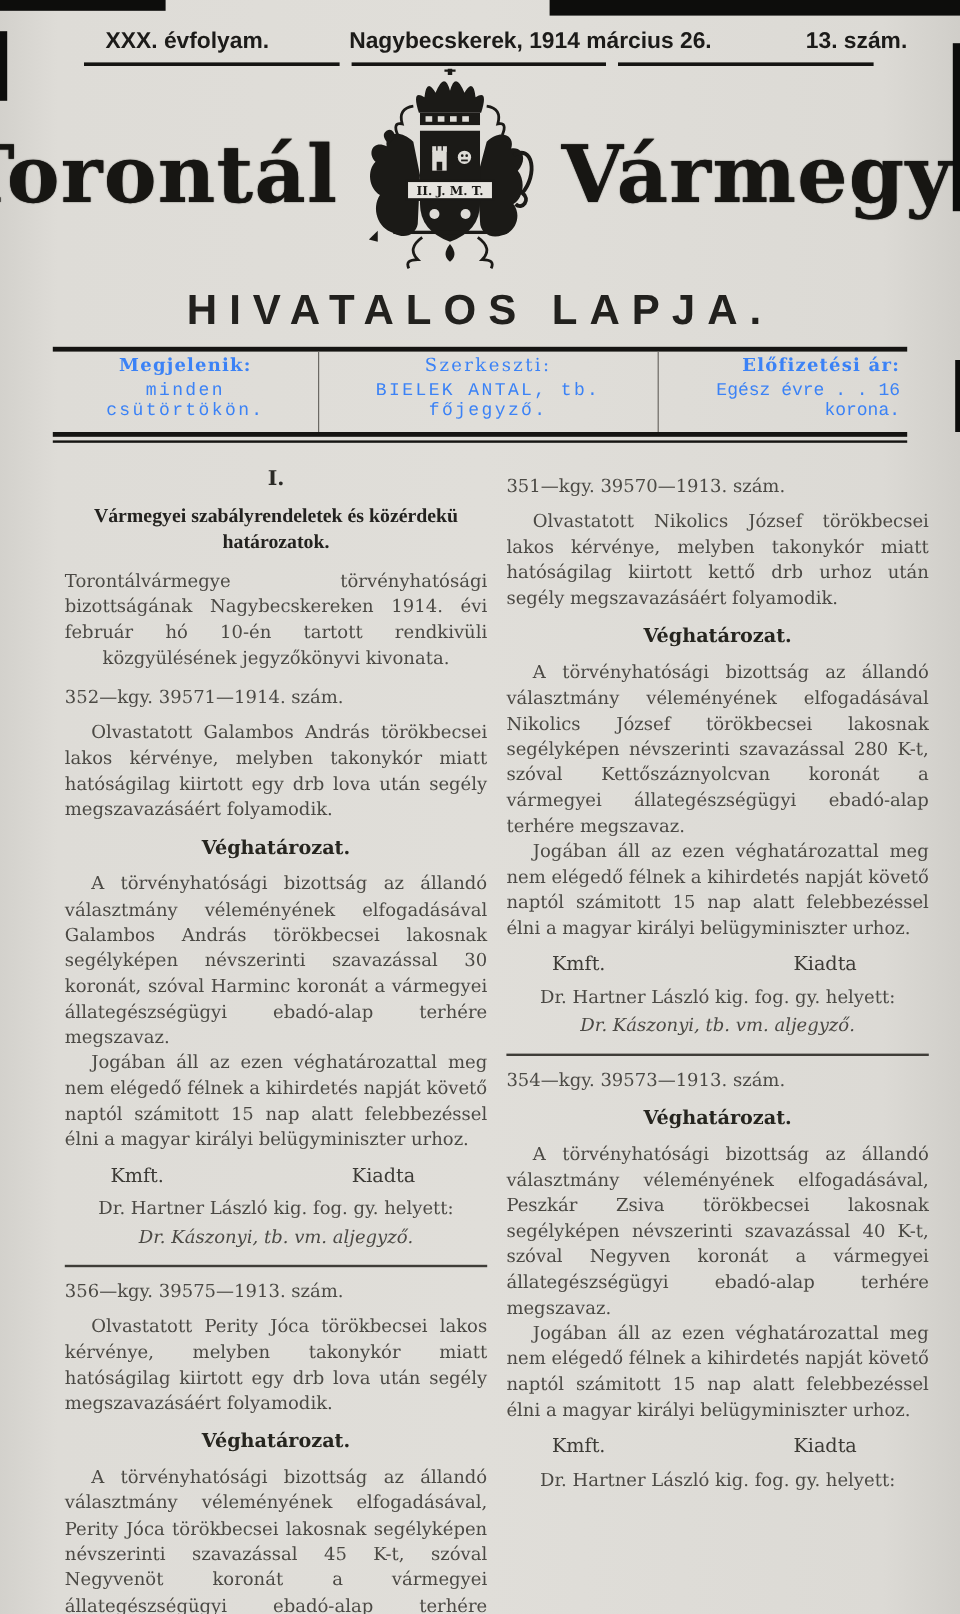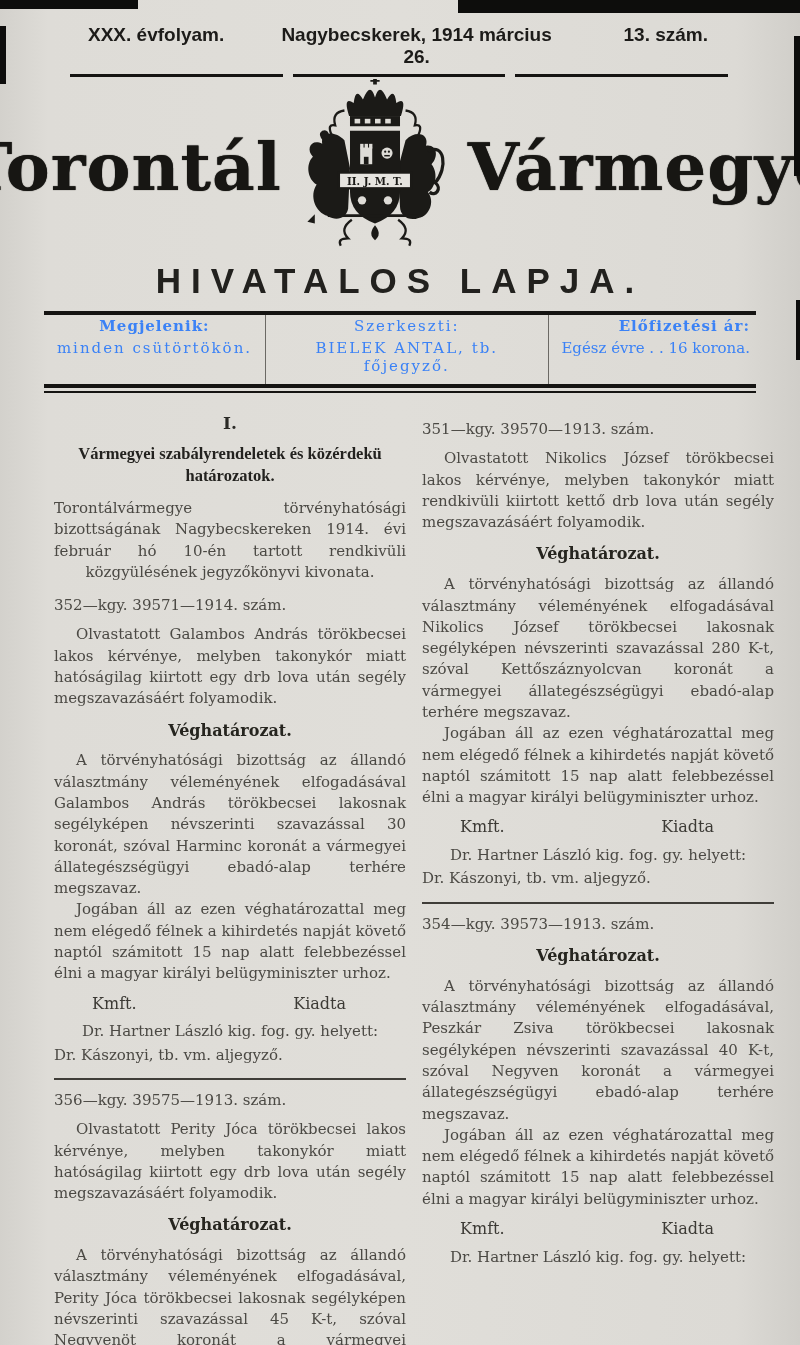--- a/index.html
+++ b/index.html
@@ -11,21 +11,21 @@
   .paper{position:relative;width:800px;min-height:1345px;}
   
   .artifact{position:absolute;background:#0d0d0c;}
   .a1{left:0;top:0;width:138px;height:9px;}
   .a2{left:458px;top:0;width:342px;height:13px;}
   .a3{left:0;top:26px;width:6px;height:58px;}
   .a4{left:794px;top:36px;width:6px;height:140px;}
   .a5{left:796px;top:300px;width:4px;height:60px;}
 
   
-  .dateline{display:flex;align-items:baseline;padding:24px 68px 0 88px;
+  .dateline{display:flex;align-items:baseline;padding:24px 20px 0 88px;
     font-family:"Liberation Sans",sans-serif;font-weight:700;font-size:19px;color:#1c1b19;}
   .dl-vol{width:30%;}
   .dl-center{width:46%;text-align:center;}
   .dl-issue{width:24%;text-align:right;padding-right:24px;}
   .dl-rule{display:flex;gap:10px;margin:6px 72px 0 70px;}
   .dl-rule div{flex:1;border-top:3px solid #151412;}
 
   
   .masthead{display:flex;align-items:center;justify-content:center;gap:14px;margin-top:2px;}
   .mast-word{font-size:66px;font-weight:700;color:#171613;letter-spacing:1px;
@@ -36,38 +36,38 @@
 
   
   .rule-heavy{margin:10px 44px 0 44px;border-top:4px solid #151412;}
   .infobar{display:flex;margin:0 44px;align-items:stretch;}
   .info-cell{padding:2px 6px 9px 6px;text-align:center;font-size:15px;color:#3b82f6;}
   .ic1{width:31%;}
   .ic2{width:40%;border-left:1px solid #6b6964;border-right:1px solid #6b6964;}
   .ic3{width:29%;text-align:right;}
   .info-top{font-weight:700;letter-spacing:1px;}
   .ic2 .info-top{font-weight:400;letter-spacing:2px;}
-  .info-bottom{margin-top:4px;letter-spacing:2px;}
+  .info-bottom{margin-top:4px;letter-spacing:2px;font-family:Liberation Mono, monospace;}
   .ic3 .info-bottom{letter-spacing:0;}
   .rule-double{margin:0 44px;border-top:4px solid #151412;border-bottom:2px solid #151412;height:3px;}
 
   
   .columns{display:flex;gap:16px;padding:16px 26px 24px 54px;}
   .col{width:50%;font-size:15px;line-height:1.42;text-align:justify;}
   .blk-sec{text-align:center;font-weight:700;font-size:17px;color:#2b2a26;margin:2px 0 8px;}
   .blk-title{text-align:center;font-weight:700;font-size:16.5px;line-height:1.3;color:#23221f;margin:0 0 12px;font-family:Liberation Serif, serif;}
   .blk-intro{text-align:justify;text-align-last:center;margin:0 0 12px;}
   .blk-num{margin:10px 0 8px;text-align:left;}
   .blk-p{margin:0;text-indent:22px;}
   .blk-subhead{text-align:center;font-weight:700;font-size:16px;color:#26251f;margin:10px 0 8px;}
   .blk-kmft{display:flex;margin:8px 0 6px;font-size:16px;color:#3c3a35;}
   .blk-kmft .k-left{margin-left:38px;}
   .blk-kmft .k-right{margin-left:auto;margin-right:60px;}
   .blk-sig{text-align:center;margin:2px 0;}
-  .blk-sigi{margin:2px 0 6px;}
+  .blk-sigi{text-align:center;font-style:italic;margin:2px 0 6px;}
   .blk-rule{border:none;border-top:2px solid #3f3d38;margin:12px 0 10px;width:100%;}
 </style>
 </head>
 <body>
 
 <div class="paper">
 
   <div class="artifact a1"></div>
   <div class="artifact a2"></div>
   <div class="artifact a3"></div>
@@ -174,21 +174,21 @@
         <div class="blk-sig">Dr. Hartner László kig. fog. gy. helyett:</div>
         <div class="blk-sigi">Dr. Kászonyi, tb. vm. aljegyző.</div>
         <hr class="blk-rule">
         <div class="blk-num">356—kgy. 39575—1913. szám.</div>
         <p class="blk-p">Olvastatott Perity Jóca törökbecsei lakos kérvénye, melyben takonykór miatt hatóságilag kiirtott egy drb lova után segély megszavazásáért folyamodik.</p>
         <div class="blk-subhead">Véghatározat.</div>
         <p class="blk-p">A törvényhatósági bizottság az állandó választmány véleményének elfogadásával, Perity Jóca törökbecsei lakosnak segélyképen névszerinti szavazással 45 K-t, szóval Negyvenöt koronát a vármegyei állategészségügyi ebadó-alap terhére megszavaz.</p>
       </div>
     <div class="col">
         <div class="blk-num">351—kgy. 39570—1913. szám.</div>
-        <p class="blk-p">Olvastatott Nikolics József törökbecsei lakos kérvénye, melyben takonykór miatt rendkivüli kiirtott kettő drb lova után segély megszavazásáért folyamodik.</p>
+        <p class="blk-p">Olvastatott Nikolics József törökbecsei lakos kérvénye, melyben takonykór miatt hatóságilag kiirtott kettő drb urhoz után segély megszavazásáért folyamodik.</p>
         <div class="blk-subhead">Véghatározat.</div>
         <p class="blk-p">A törvényhatósági bizottság az állandó választmány véleményének elfogadásával Nikolics József törökbecsei lakosnak segélyképen névszerinti szavazással 280 K-t, szóval Kettőszáznyolcvan koronát a vármegyei állategészségügyi ebadó-alap terhére megszavaz.</p>
         <p class="blk-p">Jogában áll az ezen véghatározattal meg nem elégedő félnek a kihirdetés napját követő naptól számitott 15 nap alatt felebbezéssel élni a magyar királyi belügyminiszter urhoz.</p>
         <div class="blk-kmft">
           <span class="k-left">Kmft.</span>
           <span class="k-right">Kiadta</span>
         </div>
         <div class="blk-sig">Dr. Hartner László kig. fog. gy. helyett:</div>
         <div class="blk-sigi">Dr. Kászonyi, tb. vm. aljegyző.</div>
         <hr class="blk-rule">

